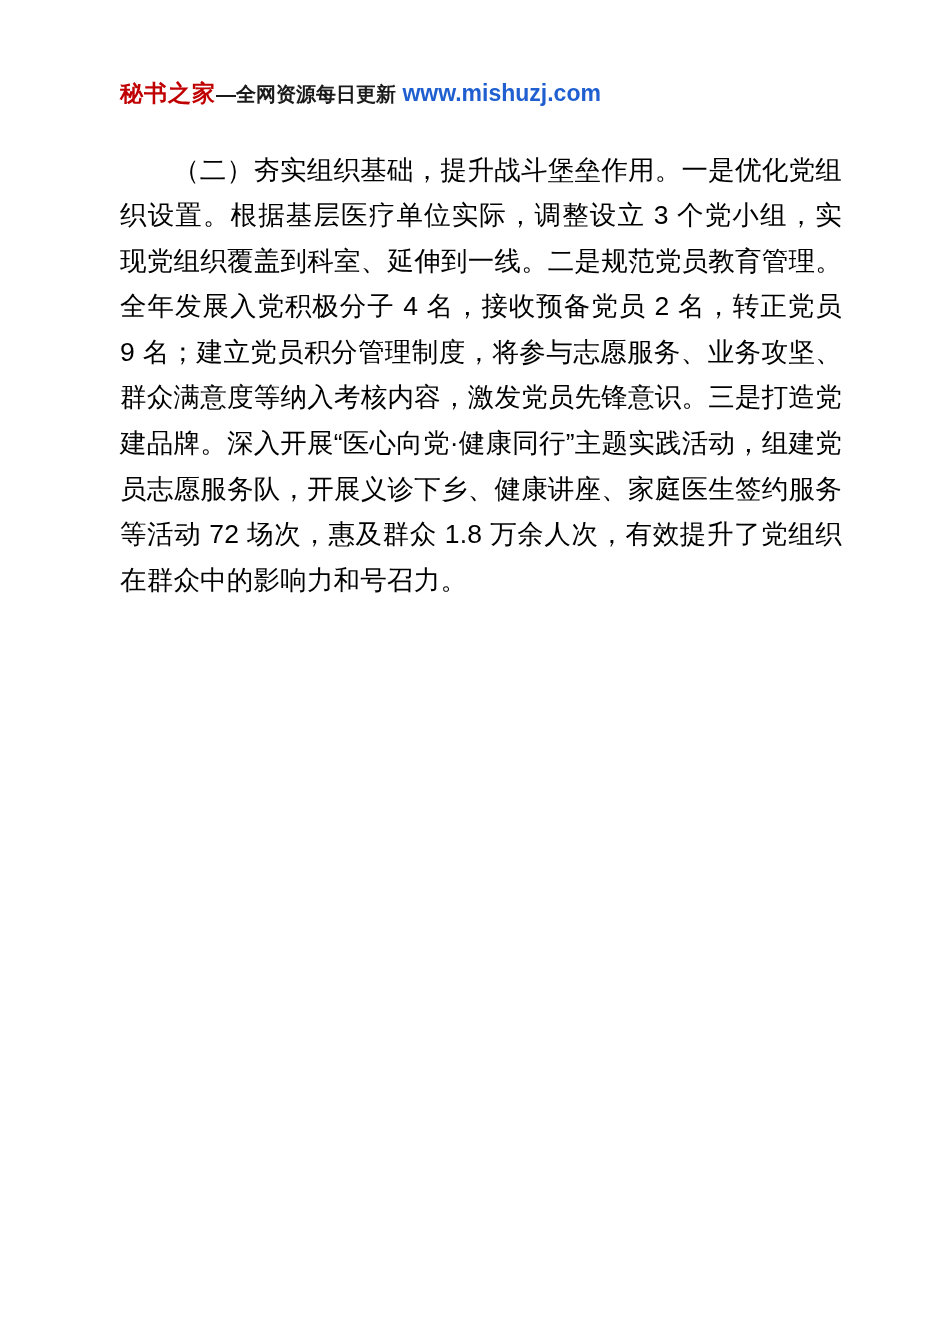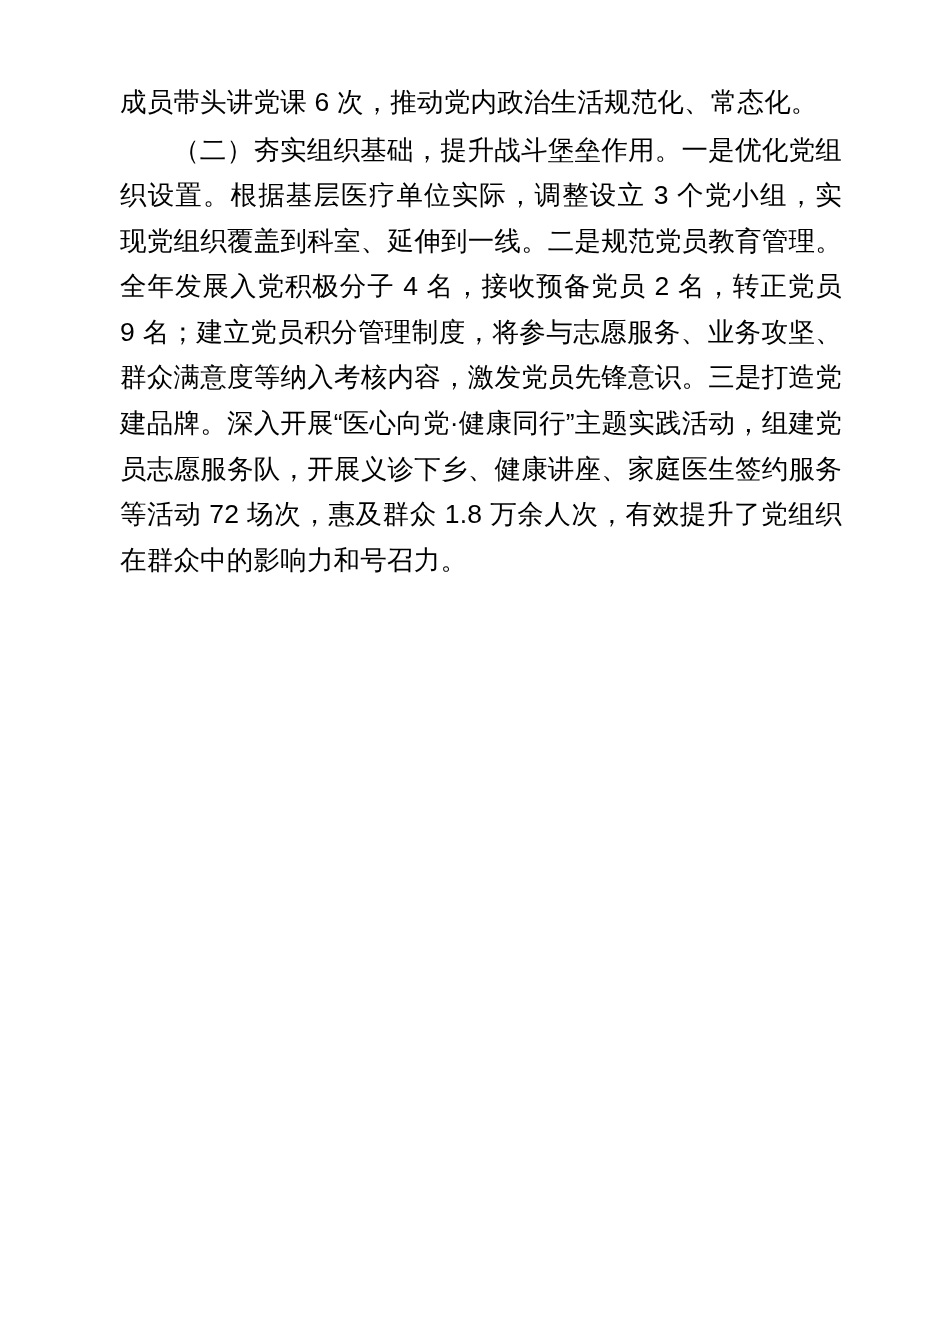--- a/index.html
+++ b/index.html
@@ -57,19 +57,21 @@
   }
   .body-text p.indent {
     text-indent: 2em;
   }
 </style>
 </head>
 <body>
 
 <div class="page">
 
+  <div class="header-banner">
+    <span class="brand">秘书之家</span><span class="tagline">—全网资源每日更新</span> <span class="url">www.mishuzj.com</span>
+  </div>
 
   <div class="body-text">
-    <p>成员带头讲党课 6 次，推动党内政治生活规范化、常态化。</p>
     <p class="indent">（二）夯实组织基础，提升战斗堡垒作用。一是优化党组织设置。根据基层医疗单位实际，调整设立 3 个党小组，实现党组织覆盖到科室、延伸到一线。二是规范党员教育管理。全年发展入党积极分子 4 名，接收预备党员 2 名，转正党员 9 名；建立党员积分管理制度，将参与志愿服务、业务攻坚、群众满意度等纳入考核内容，激发党员先锋意识。三是打造党建品牌。深入开展“医心向党·健康同行”主题实践活动，组建党员志愿服务队，开展义诊下乡、健康讲座、家庭医生签约服务等活动 72 场次，惠及群众 1.8 万余人次，有效提升了党组织在群众中的影响力和号召力。</p>
   </div>
 
 </div>
 
 </body></html>

